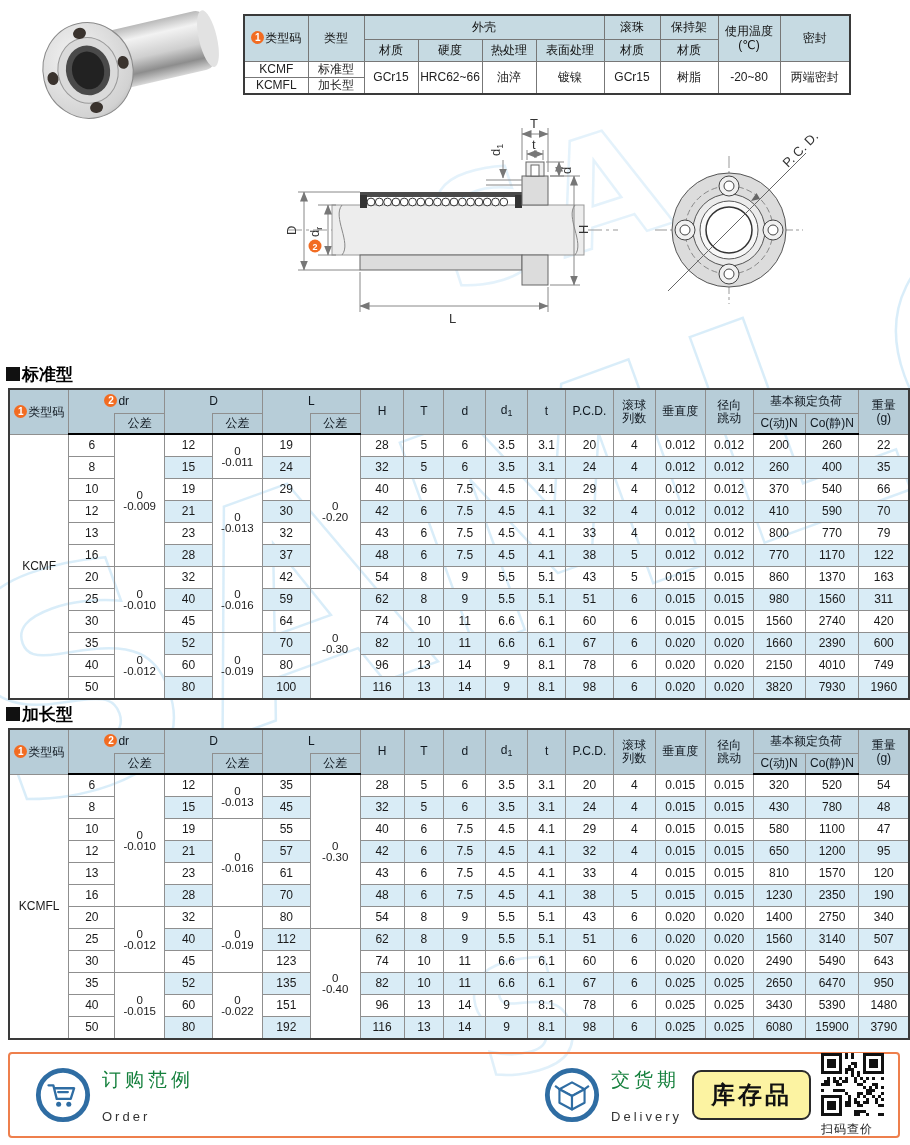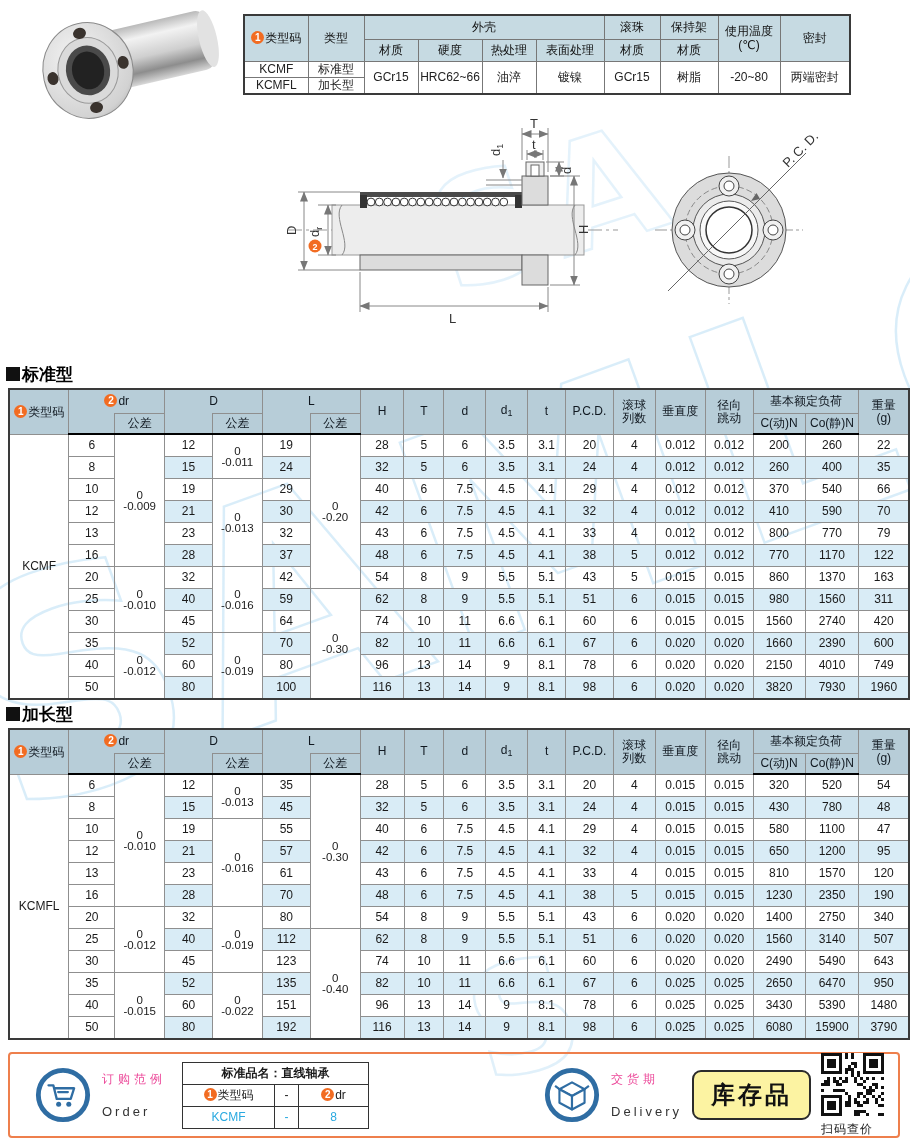--- a/index.html
+++ b/index.html
@@ -58,21 +58,21 @@
   .main td.alt{background:#d9ecf6;}
   .main td.tol div{line-height:11px;font-size:11.5px;}
   .gb{border-bottom:none !important;}
   .noTop{border-top:none !important;}
 
   
   #footer{position:absolute;left:8px;top:1052px;width:892px;height:86px;box-sizing:border-box;
           border:2px solid #ee7f4c;border-radius:4px;display:flex;align-items:center;
           justify-content:space-between;padding:0 14px 0 24px;z-index:2;}
   .fgroup{display:flex;align-items:center;gap:10px;}
-  .flabels .cn{font-size:12px;letter-spacing:4px;color:#ec4899;}
+  .flabels .cn{font-size:19px;letter-spacing:4px;color:#15803d;}
   .flabels .en{font-size:13px;letter-spacing:3px;color:#333;margin-top:16px;}
   table.order{border-collapse:collapse;table-layout:fixed;background:#fff;margin-left:6px;}
   .order th,.order td{border:1px solid #333;text-align:center;font-size:12px;padding:0;height:21px;}
   .order th{font-weight:bold;}
   .stock{background:#fcf3a2;border:2px solid #2b2b2b;border-radius:9px;font-size:24px;
          font-weight:bold;letter-spacing:3px;padding:7px 17px;color:#111;}
   .qrwrap{text-align:left;}
   .qrcap{font-size:12px;color:#222;margin-top:1px;letter-spacing:1px;}
 </style>
 </head>
@@ -902,42 +902,20 @@
         <path d="M15 20 h5 l3.5 14 h14.5 l3.5 -11 h-19.5"></path>
         <path d="M25 27 h10"></path>
       </g>
       <circle cx="25.5" cy="39.5" r="2.6" fill="#2f6da3"></circle>
       <circle cx="36" cy="39.5" r="2.6" fill="#2f6da3"></circle>
     </svg>
     <div class="flabels">
       <div class="cn">订购范例</div>
       <div class="en">Order</div>
     </div>
-    <table class="order">
-      <colgroup>
-          <col style="width:92px">
-          <col style="width:24px">
-          <col style="width:70px">
-        </colgroup>
-      <tbody>
-          <tr>
-            <th colspan="3">标准品名：直线轴承</th>
-          </tr>
-      <tr>
-        <td><span class="badge">1</span><span>类型码</span></td>
-        <td>-</td>
-        <td><span class="badge">2</span><span>dr</span></td>
-      </tr>
-      <tr>
-        <td class="cyan">KCMF</td>
-        <td class="cyan">-</td>
-        <td class="cyan">8</td>
-      </tr>
-    </tbody>
-      </table>
   </div>
   <div class="fgroup">
     <svg width="58" height="58" viewBox="0 0 60 60">
       <circle cx="30" cy="30" r="25.5" fill="#fff" stroke="#2f6da3" stroke-width="5"></circle>
       <g stroke="#2f6da3" stroke-width="2.2" fill="#fff" stroke-linejoin="round">
         <polygon points="30,17 43,24 30,31 17,24"></polygon>
         <polygon points="17,24 30,31 30,45 17,38"></polygon>
         <polygon points="43,24 30,31 30,45 43,38"></polygon>
         <path d="M17 24 l-4.5 -3.5 M43 24 l4.5 -3.5" fill="none"></path>
       </g>

